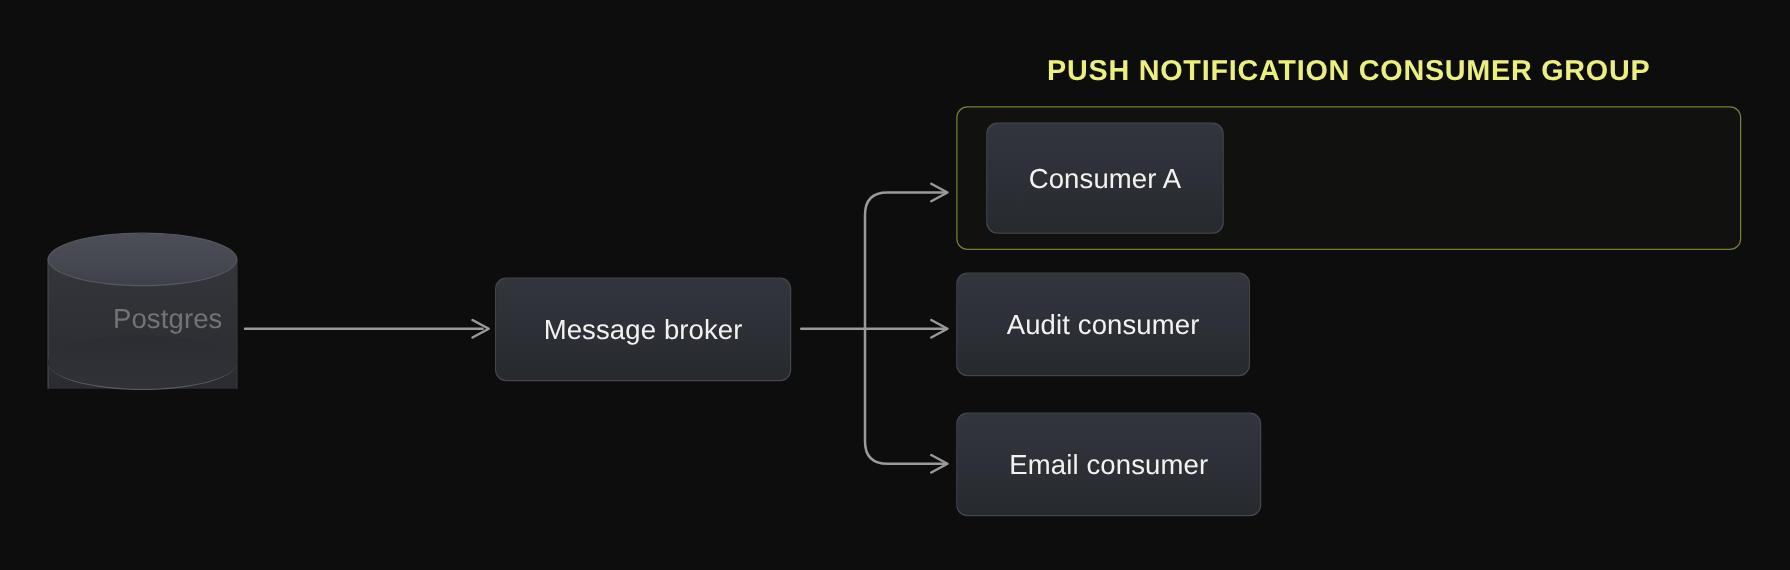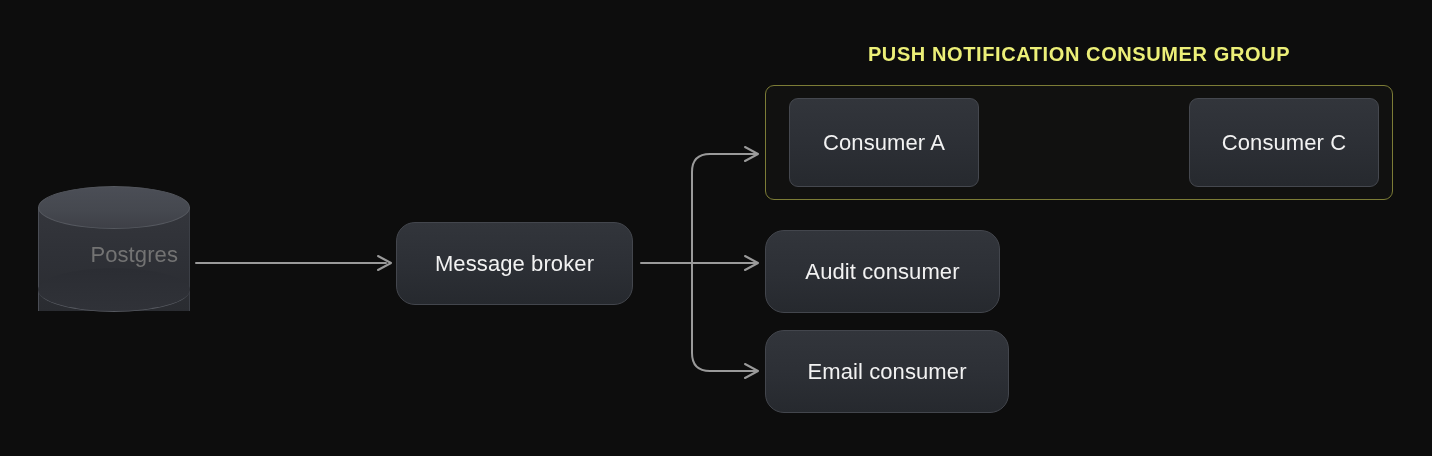--- a/index.html
+++ b/index.html
@@ -74,44 +74,44 @@
     text-align: right;
     color: #737373;
     font-size: 22px;
     letter-spacing: 0.1px;
   }
 
   
   .node {
     position: absolute;
     box-sizing: border-box;
-    border-radius: 19px;
+    border-radius: 9px;
     background: linear-gradient(180deg, #32353b 0%, #2c2f35 55%, #26292e 100%);
     border: 1px solid #43464d;
     display: flex;
     align-items: center;
     justify-content: center;
     color: #f2f2f2;
     font-size: 22px;
     letter-spacing: 0.1px;
   }
 
   #node-broker { left: 396px; top: 222px; width: 237px; height: 83px; }
-  #node-audit  { left: 765px; top: 230px; width: 235px; height: 83px; }
+  #node-audit  { left: 765px; top: 218px; width: 235px; height: 83px; }
   #node-email  { left: 765px; top: 330px; width: 244px; height: 83px; }
 
   
   #group-title {
     position: absolute;
     left: 765px;
     top: 43px;
     width: 628px;
     text-align: center;
     color: #ecef78;
-    font-size: 20px;
+    font-size: 23px;
     font-weight: bold;
     letter-spacing: 0.6px;
   }
   #consumer-group {
     position: absolute;
     left: 765px;
     top: 85px;
     width: 628px;
     height: 115px;
     box-sizing: border-box;
@@ -199,23 +199,20 @@
   <div class="node" id="node-broker">
     <span>Message broker</span>
   </div>
 
   <div id="group-title">PUSH NOTIFICATION CONSUMER GROUP</div>
 
   <div id="consumer-group">
     <div class="consumer">
       <span>Consumer A</span>
     </div>
-    <div class="consumer">
-      <span>Consumer C</span>
-    </div>
   </div>
 
   <div class="node" id="node-audit">
     <span>Audit consumer</span>
   </div>
 
   <div class="node" id="node-email">
     <span>Email consumer</span>
   </div>
 

